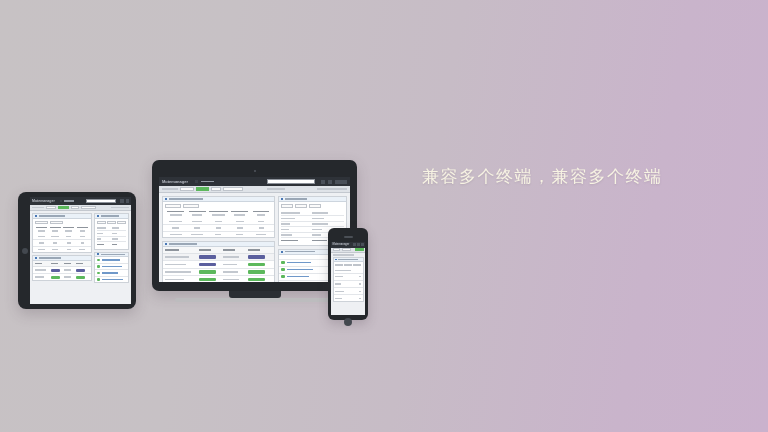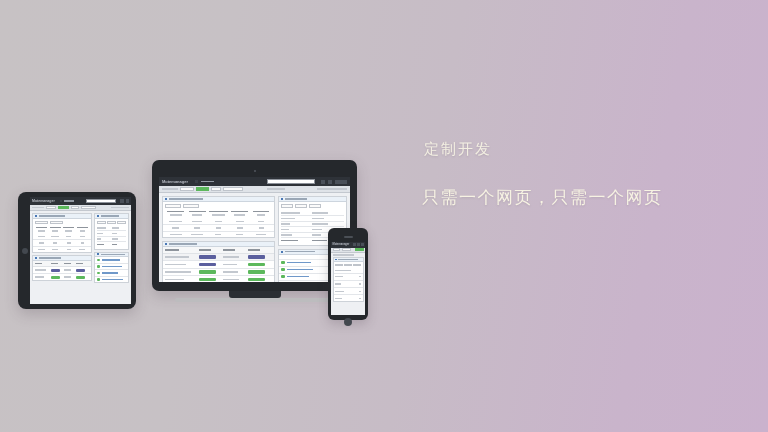--- a/index.html
+++ b/index.html
@@ -654,17 +654,16 @@
               </div>
           </div>
         </div>
       </div>
       <div class="phone-home"></div>
     </div>
   </div>
 </div>
 
 <div class="copy">
-  <div class="eyebrow">定制开发</div>
   <div class="sub">
-    <div class="sub-line">只需一个网页，只需一个网页</div>
+    <div class="sub-line">兼容多个终端，兼容多个终端</div>
   </div>
 </div>
 
 </body></html>

